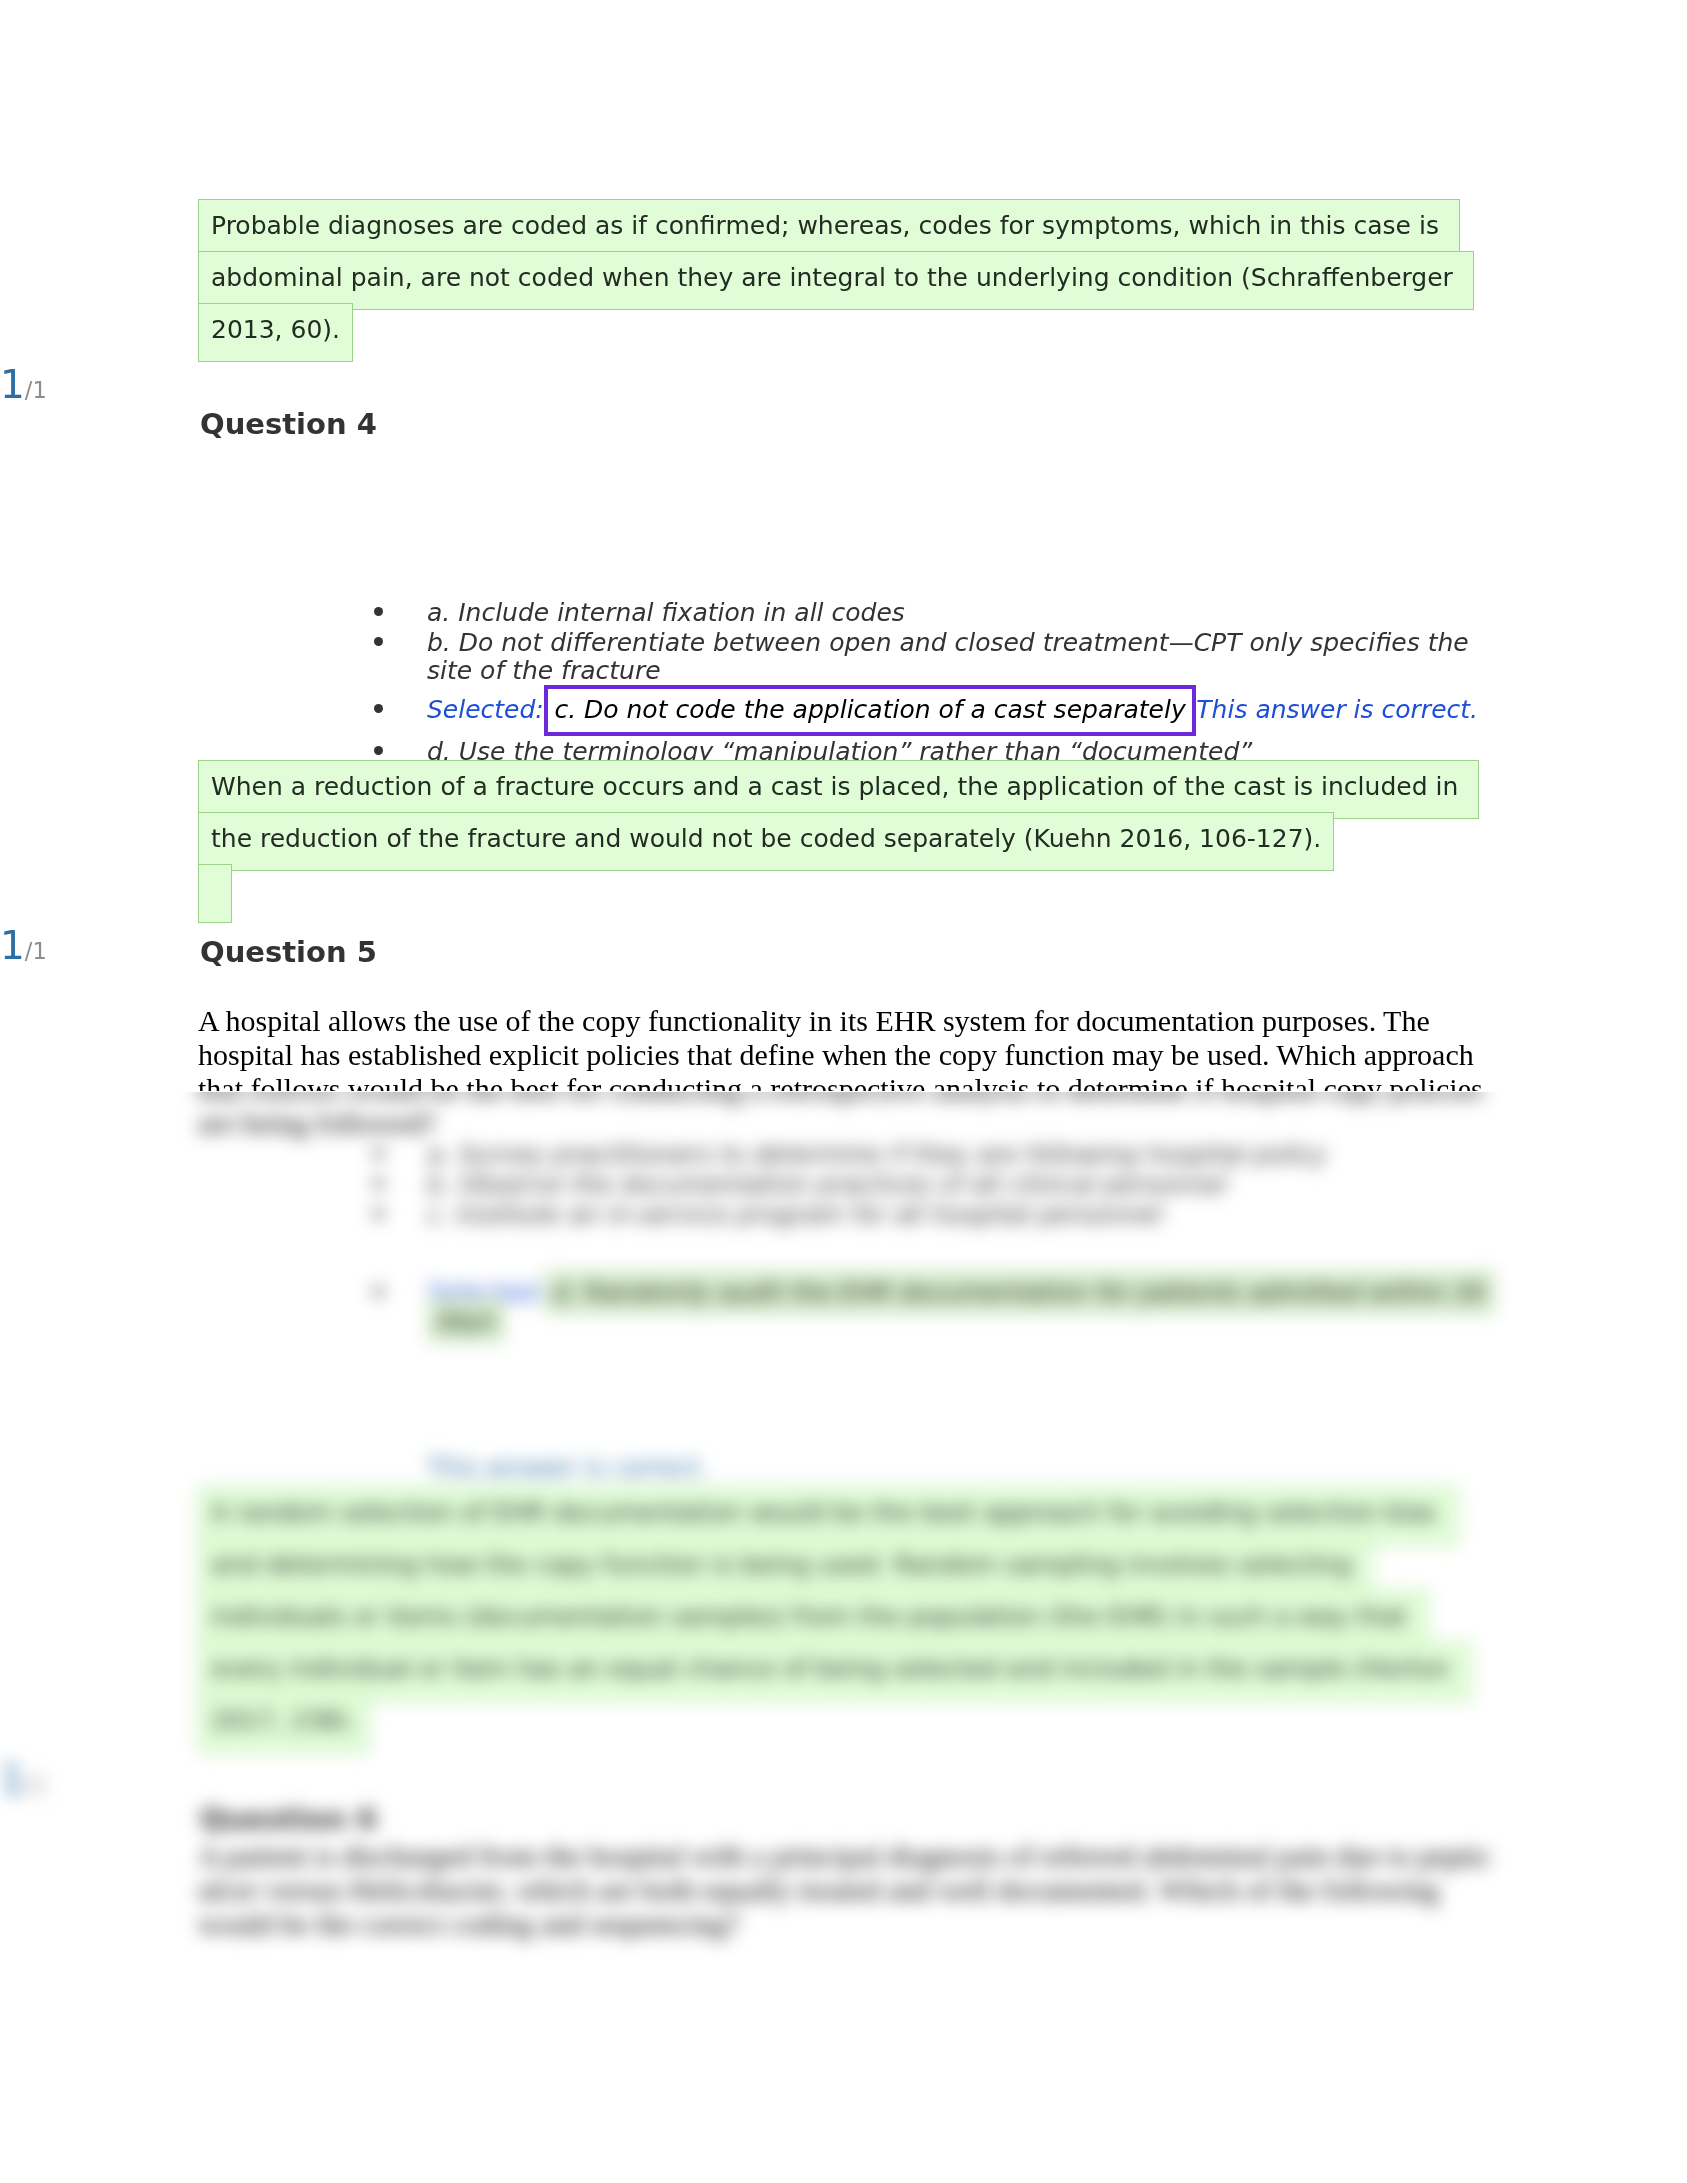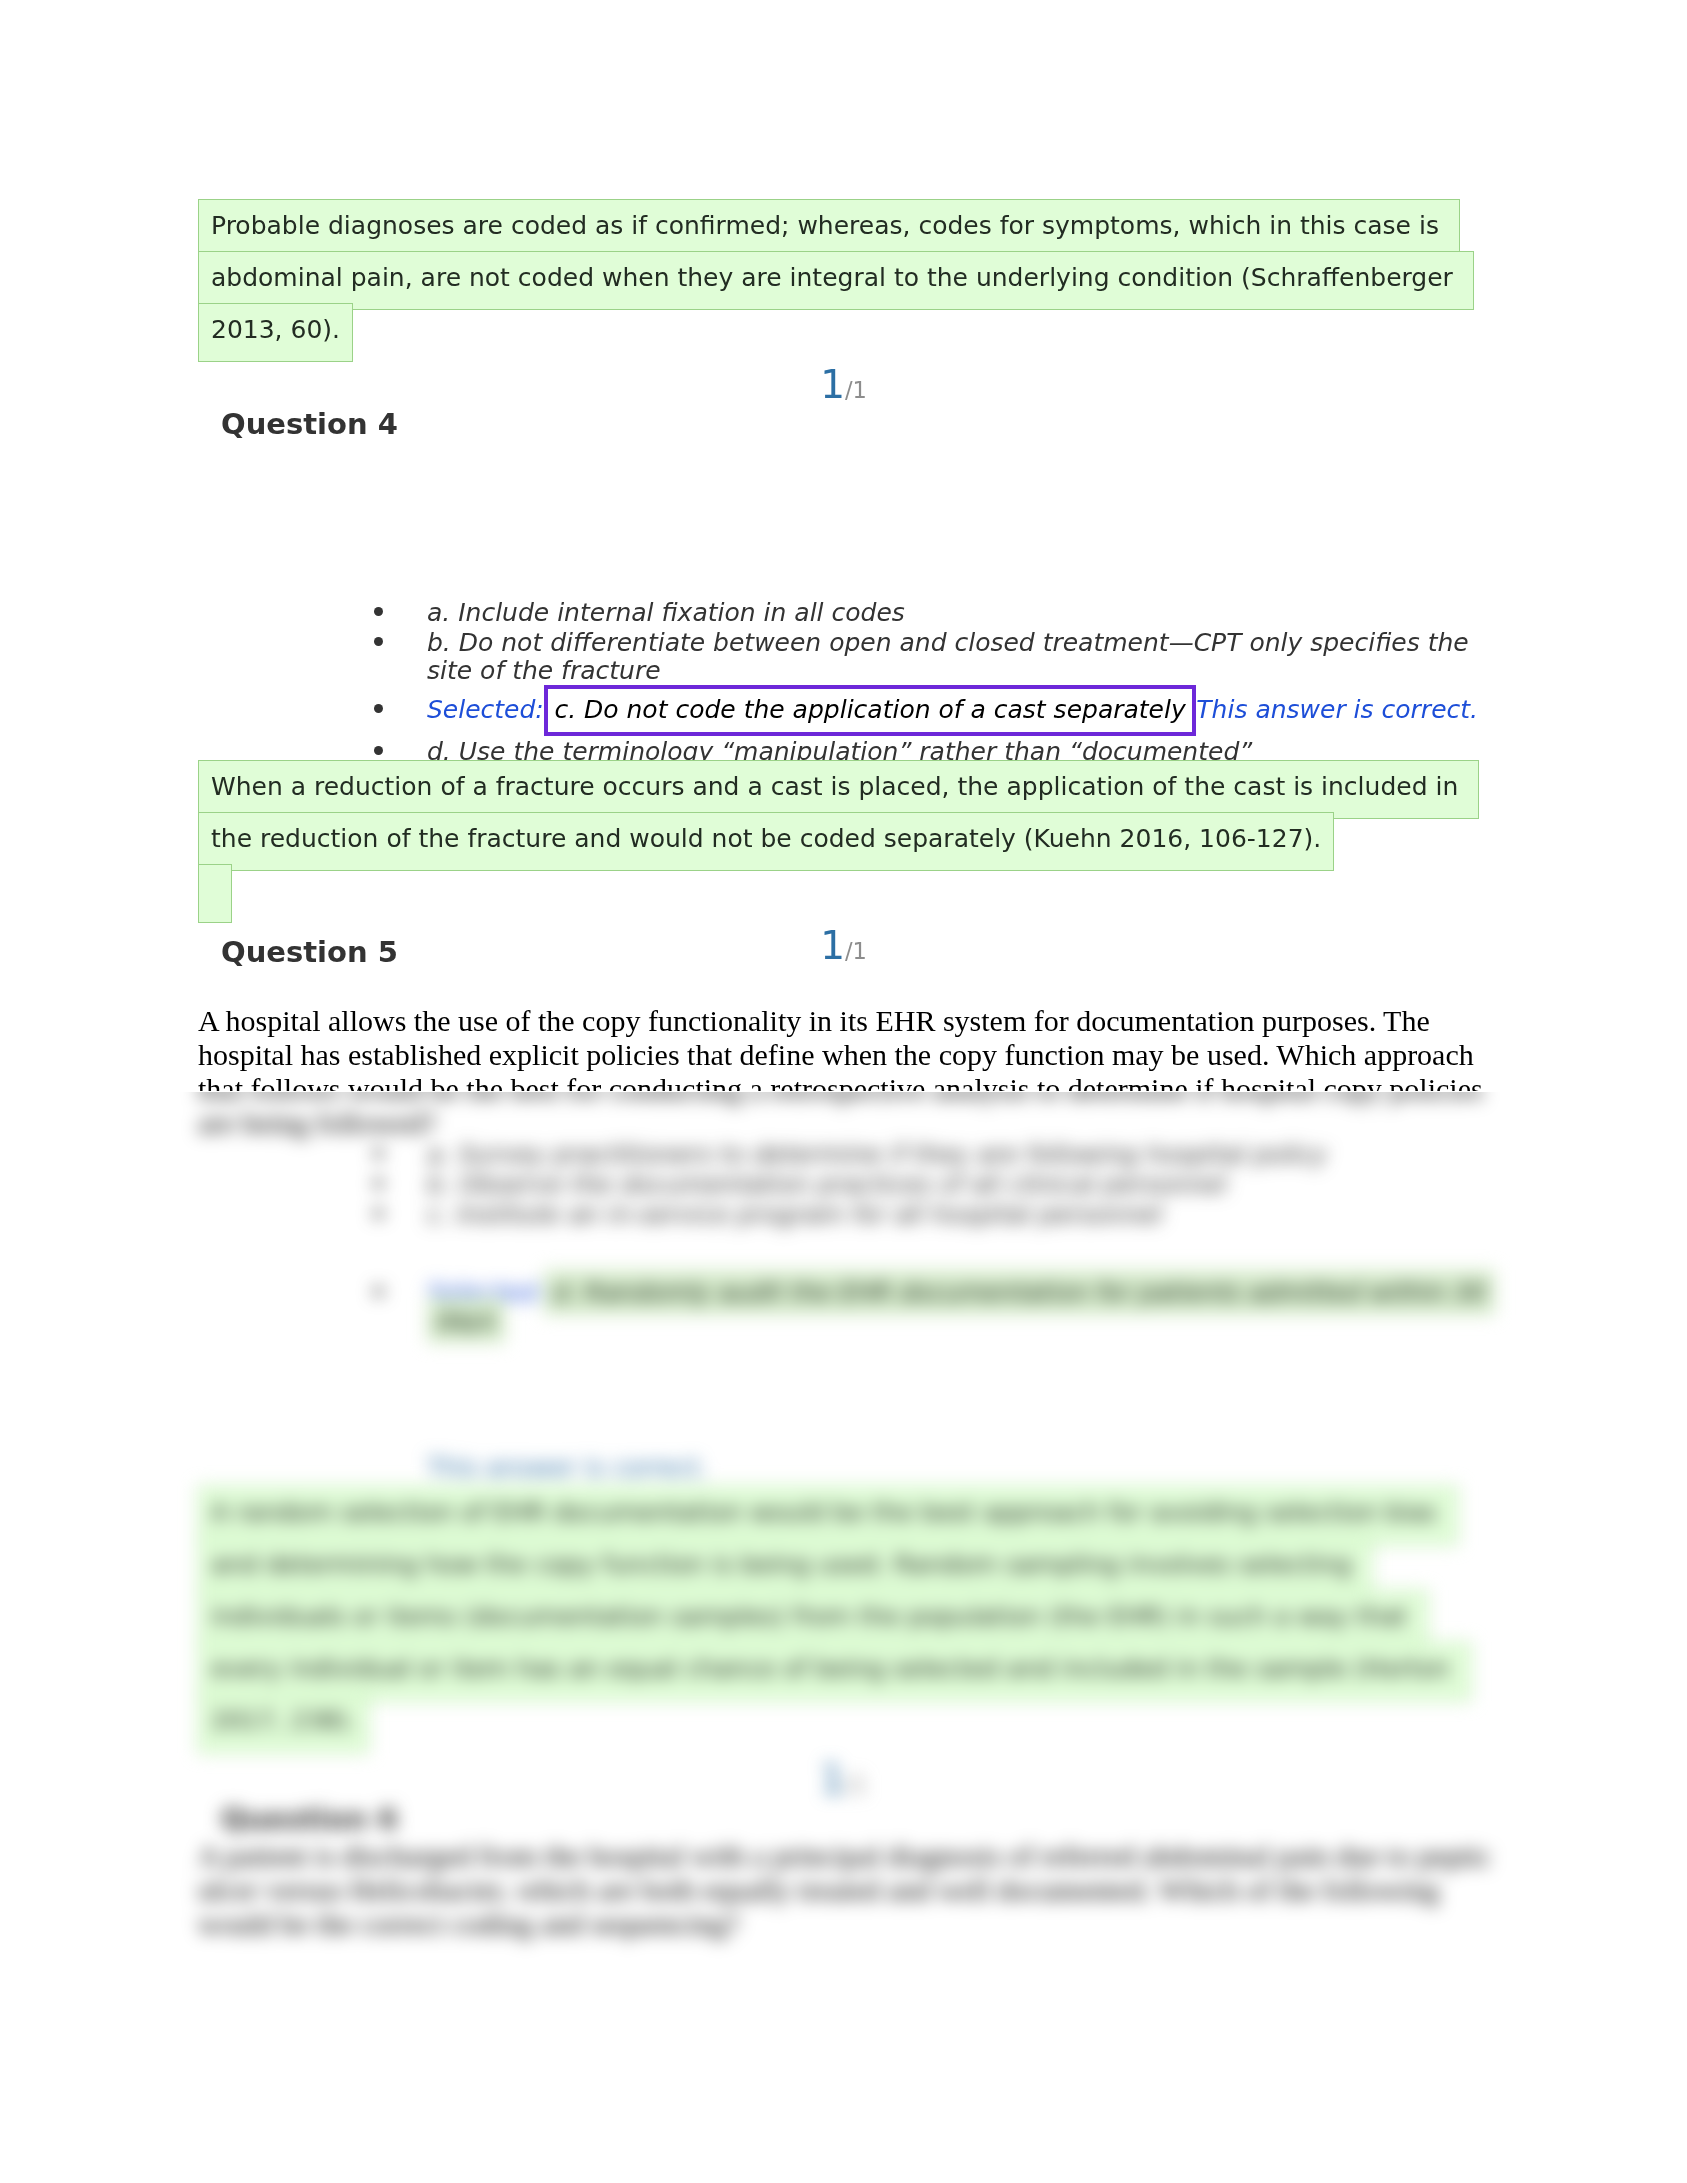--- a/index.html
+++ b/index.html
@@ -10,27 +10,27 @@
   #layer-sharp{clip-path:inset(0 0 1092px 0);}
   #layer-blur{filter:blur(8.6px);clip-path:inset(1092px 0 0 0);}
   .col{position:absolute;left:198px;width:1270px;}
 
   .fb{font-family:"DejaVu Sans",sans-serif;font-size:25px;line-height:52px;
       white-space:pre-wrap;}
   .fb .hl{color:#222c22;background:#e0fdd7;border:1.3px solid #9bd288;
           padding:11.2px 12px 16.5px;box-decoration-break:clone;
           -webkit-box-decoration-break:clone;}
 
-  .score{position:absolute;left:0;width:1687px;text-align:center;
+  .score{position:absolute;left:0;width:1687px;text-align:left;
          font-family:"DejaVu Sans",sans-serif;line-height:1;}
   .score .num{font-size:39px;color:#2c6fa4;}
   .score .den{font-size:22.5px;color:#8d8d8d;}
 
   .qh{position:absolute;left:200px;font-family:"DejaVu Sans",sans-serif;
-      font-weight:bold;font-size:29px;color:#333333;line-height:1;margin-left:21px;}
+      font-weight:bold;font-size:29px;color:#333333;line-height:1;}
   .qt{position:absolute;left:198px;width:1297px;font-family:"Liberation Serif",serif;
       font-size:30px;line-height:34px;color:#000;}
 
   ul.opts{position:absolute;list-style:disc;margin:0;padding:0;
           font-family:"DejaVu Sans",sans-serif;font-size:25px;color:#333333;
           line-height:28px;width:1092px;left:399px;font-style:italic;}
   ul.opts li{position:relative;padding-left:28px;list-style:disc outside;
              margin-left:0;}
   ul.opts li::marker{font-size:1.18em;}
   .blue{color:#1d4ed8;}

